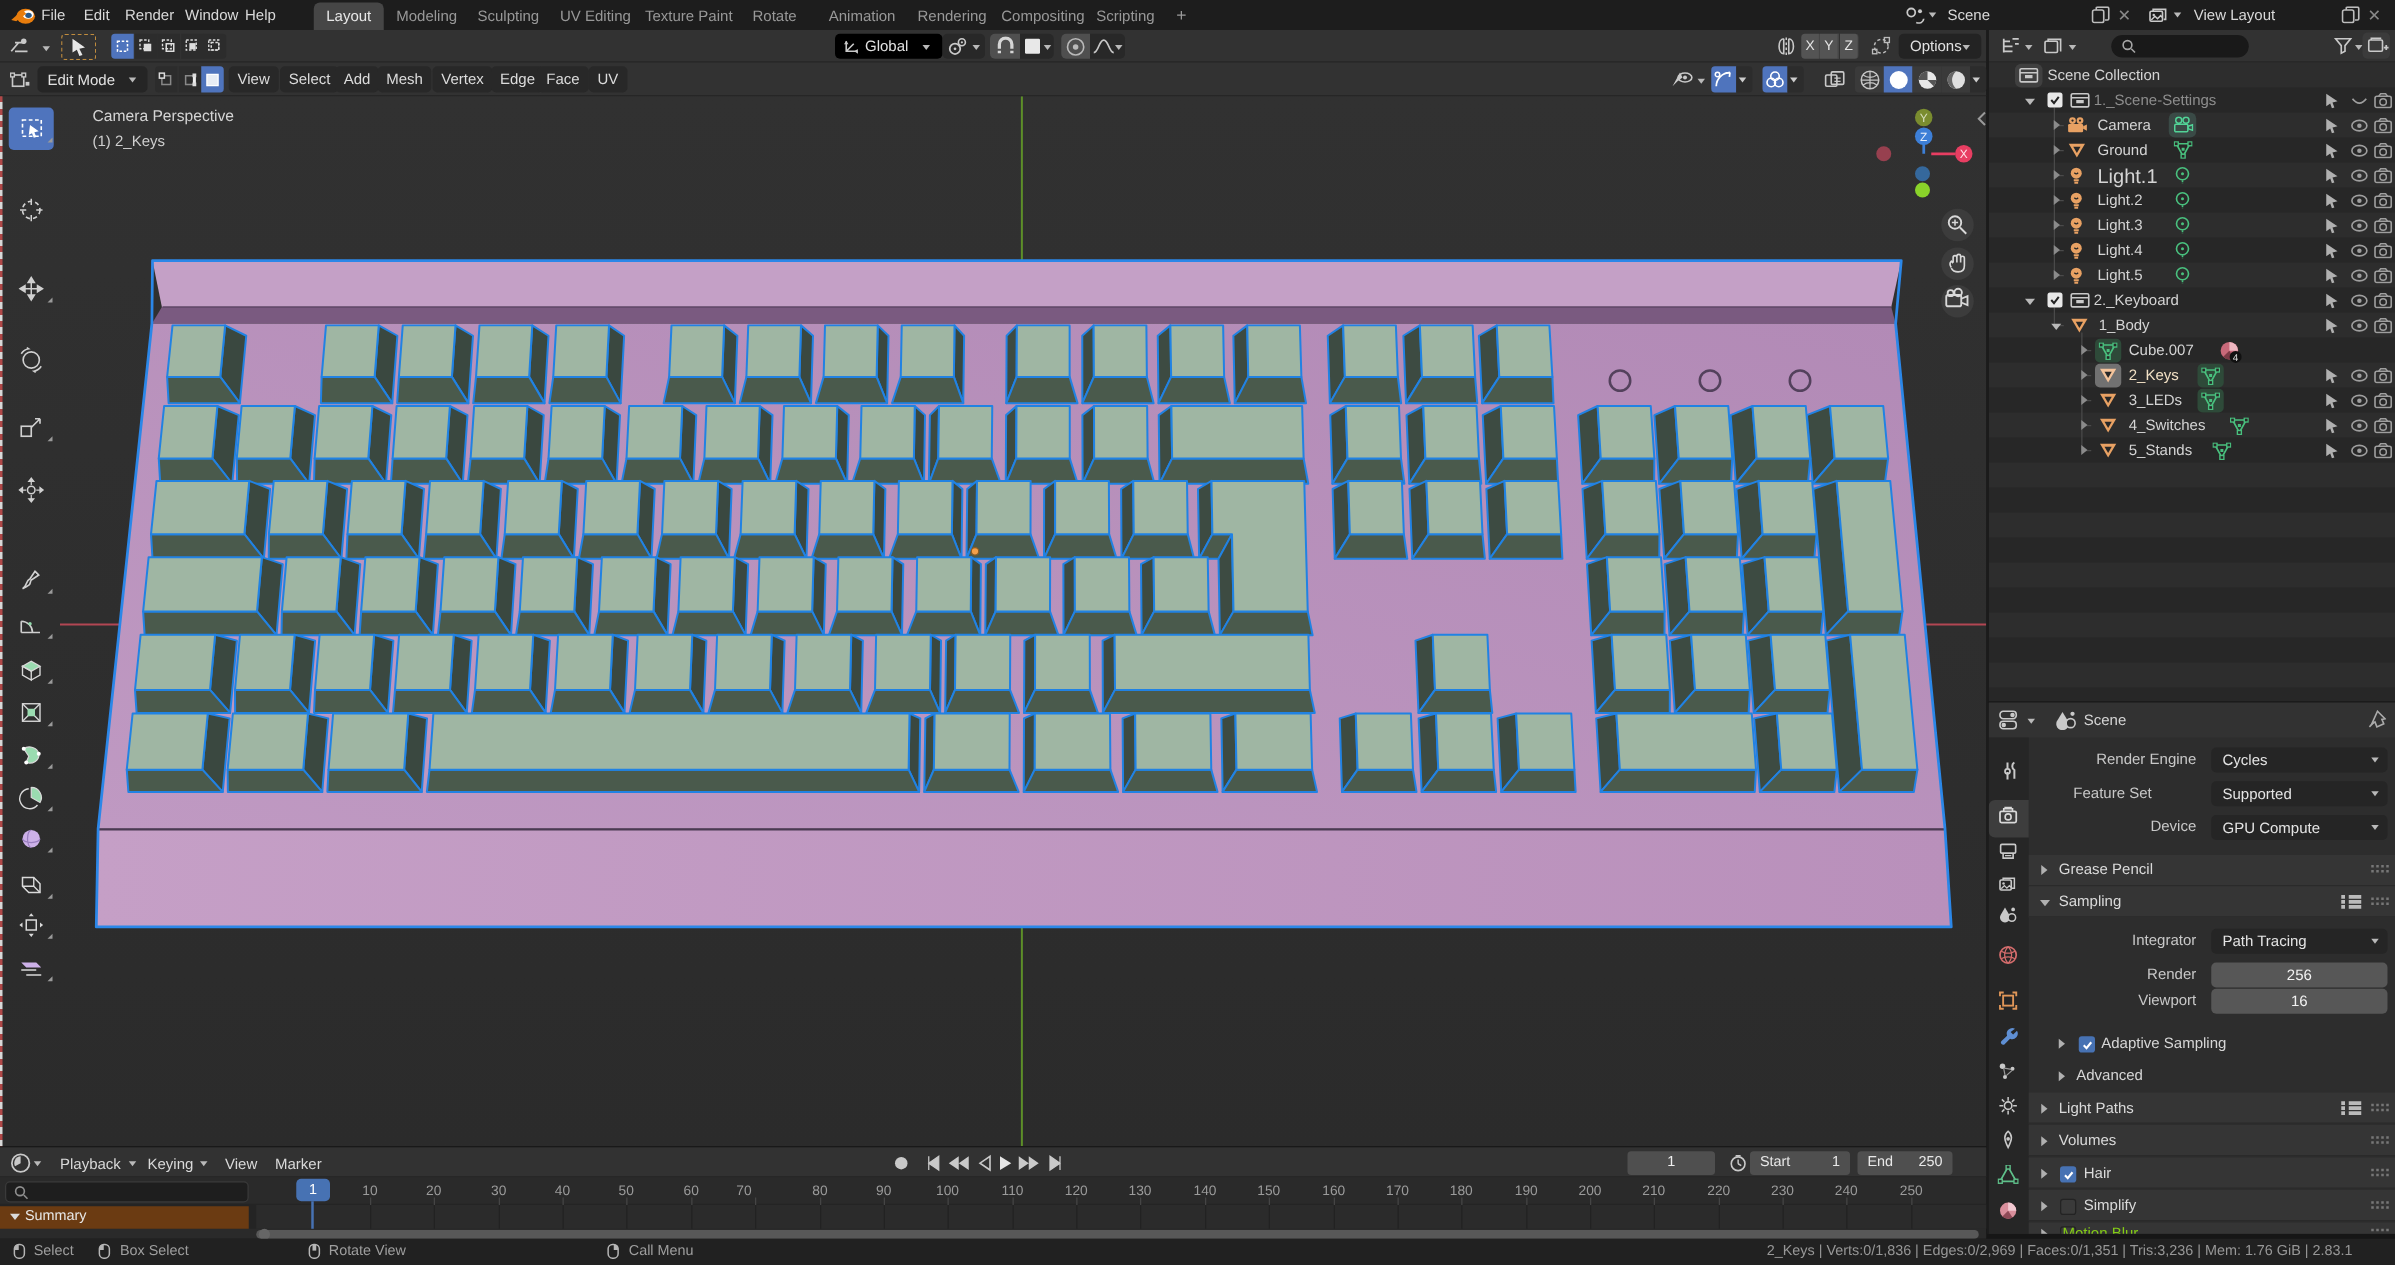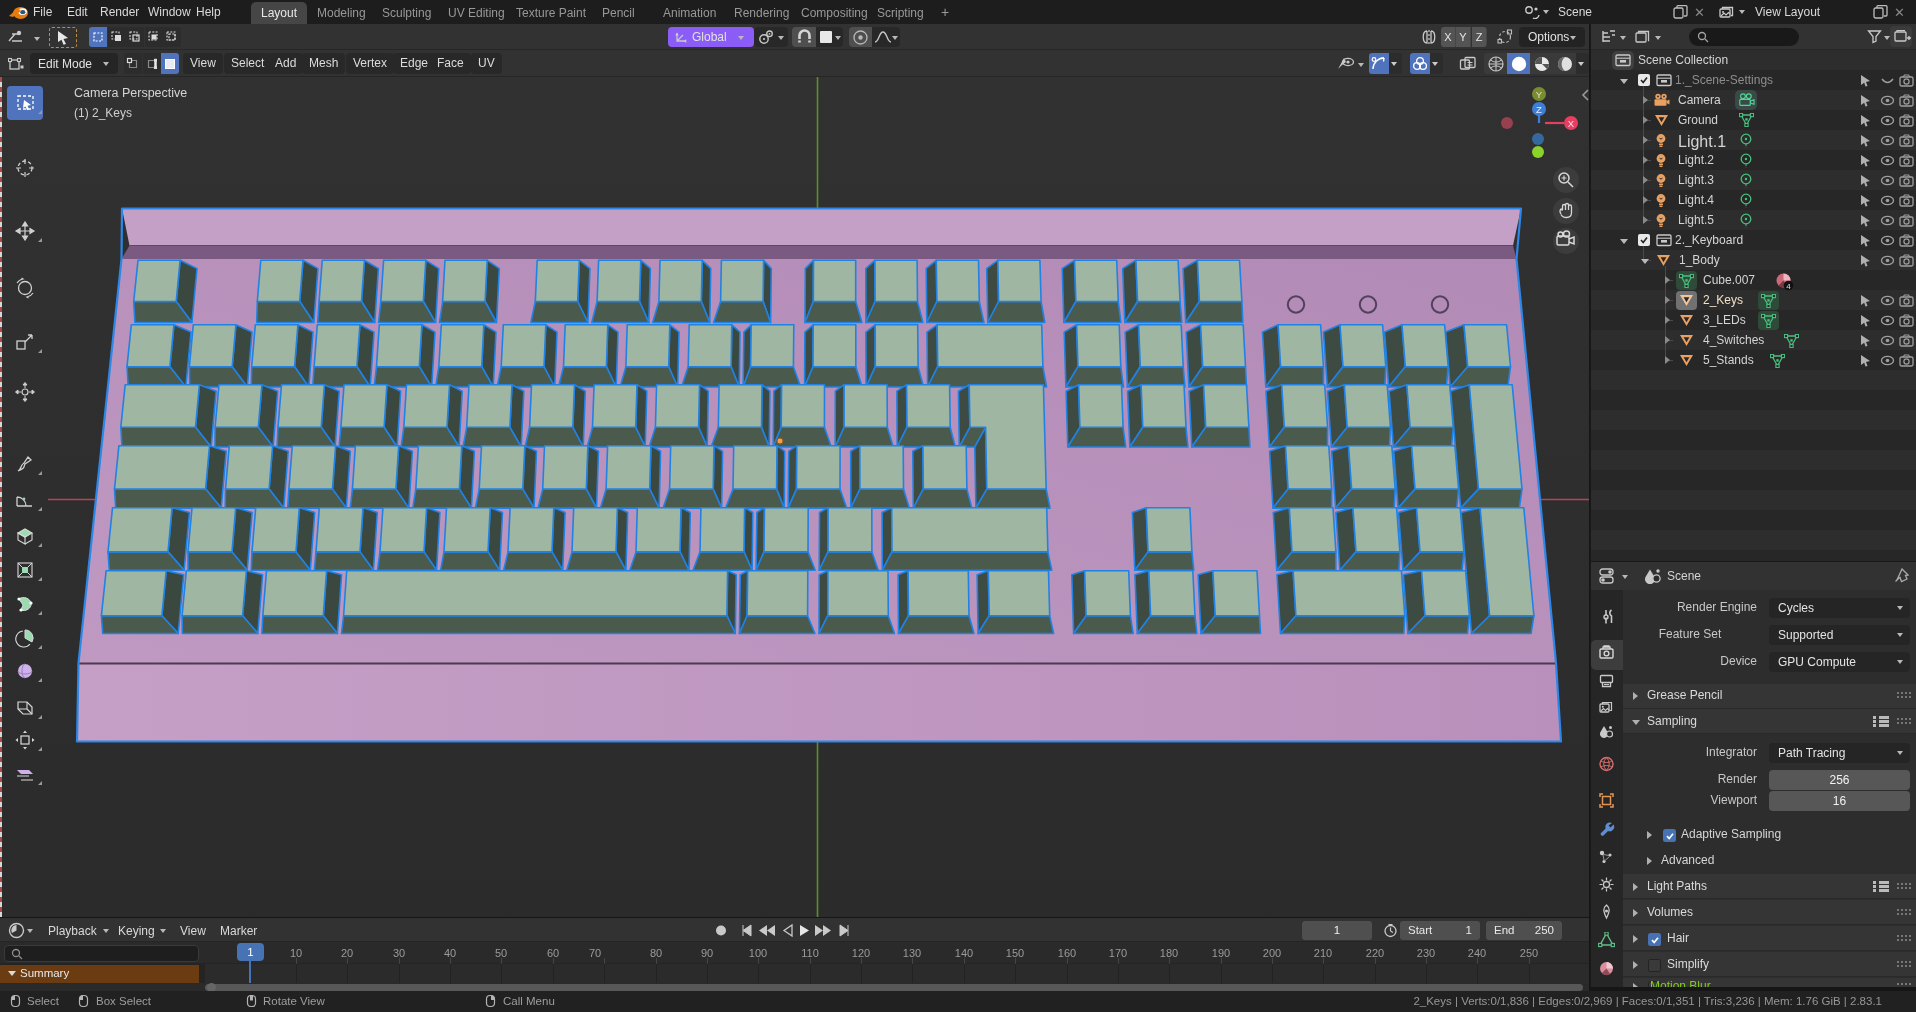--- a/index.html
+++ b/index.html
@@ -1,37 +1,37 @@
 <!DOCTYPE html>
 <html><head><meta charset="utf-8"><style>
 *{margin:0;padding:0;box-sizing:border-box;font-family:"Liberation Sans",sans-serif;}
 html,body{width:1916px;height:1012px;background:#161616;overflow:hidden;position:relative;}
 .abs{position:absolute;}
 .txt{color:#d9d9d9;font-size:12px;white-space:nowrap;}
 .dim{color:#9e9e9e;}
-.dd{background:#8b5cf6;border-radius:4px;color:#e2e2e2;font-size:12px;display:flex;align-items:center;}
+.dd{background:#000000;border-radius:4px;color:#e2e2e2;font-size:12px;display:flex;align-items:center;}
 </style></head><body>
 <div class="abs" style="left:0;top:0;width:1916px;height:24px;background:#1d1d1d">
     <svg class="abs" style="left:8px;top:3px" width="22" height="18" viewBox="0 0 22 18">
 <ellipse cx="12.5" cy="10" rx="7.5" ry="6" fill="#e87d0d"></ellipse>
       <ellipse cx="14.5" cy="8.6" rx="4.4" ry="3.4" fill="#fff"></ellipse>
       <ellipse cx="14.8" cy="9.2" rx="2.6" ry="2.1" fill="#265787"></ellipse>
 <path d="M1 13 L10 5 L13 8 L5 14 Z" fill="#e87d0d"></path>
     </svg>
     <div class="abs txt" style="left:33px;top:5px">File</div>
     <div class="abs txt" style="left:67px;top:5px">Edit</div>
     <div class="abs txt" style="left:100px;top:5px">Render</div>
     <div class="abs txt" style="left:148px;top:5px">Window</div>
     <div class="abs txt" style="left:196px;top:5px">Help</div>
     <div class="abs" style="left:251px;top:2px;height:22px;background:#464646;border-radius:5px 5px 0 0;padding:0 10px;color:#e8e8e8;font-size:12px;line-height:22px">Layout</div>
     <div class="abs" style="left:307px;top:2px;height:22px;padding:0 10px;color:#989898;font-size:12px;line-height:22px">Modeling</div>
     <div class="abs" style="left:372px;top:2px;height:22px;padding:0 10px;color:#989898;font-size:12px;line-height:22px">Sculpting</div>
     <div class="abs" style="left:438px;top:2px;height:22px;padding:0 10px;color:#989898;font-size:12px;line-height:22px">UV Editing</div>
     <div class="abs" style="left:506px;top:2px;height:22px;padding:0 10px;color:#989898;font-size:12px;line-height:22px">Texture Paint</div>
-    <div class="abs" style="left:592px;top:2px;height:22px;padding:0 10px;color:#989898;font-size:12px;line-height:22px">Pencil</div>
+    <div class="abs" style="left:592px;top:2px;height:22px;padding:0 10px;color:#989898;font-size:12px;line-height:22px">Rotate</div>
     <div class="abs" style="left:653px;top:2px;height:22px;padding:0 10px;color:#989898;font-size:12px;line-height:22px">Animation</div>
     <div class="abs" style="left:724px;top:2px;height:22px;padding:0 10px;color:#989898;font-size:12px;line-height:22px">Rendering</div>
     <div class="abs" style="left:791px;top:2px;height:22px;padding:0 10px;color:#989898;font-size:12px;line-height:22px">Compositing</div>
     <div class="abs" style="left:867px;top:2px;height:22px;padding:0 10px;color:#989898;font-size:12px;line-height:22px">Scripting</div>
     <div class="abs" style="left:941px;top:4px;color:#9a9a9a;font-size:14px">+</div>
     <svg class="abs" style="left:1524px;top:5px" width="16" height="14" viewBox="0 0 16 14">
       <circle cx="5" cy="5" r="3.2" fill="none" stroke="#c9c9c9" stroke-width="1.4"></circle>
       <path d="M9 13 a4 4 0 0 0 6-3" fill="none" stroke="#c9c9c9" stroke-width="1.4"></path>
       <circle cx="12" cy="4" r="1.6" fill="#c9c9c9"></circle>
     </svg>

